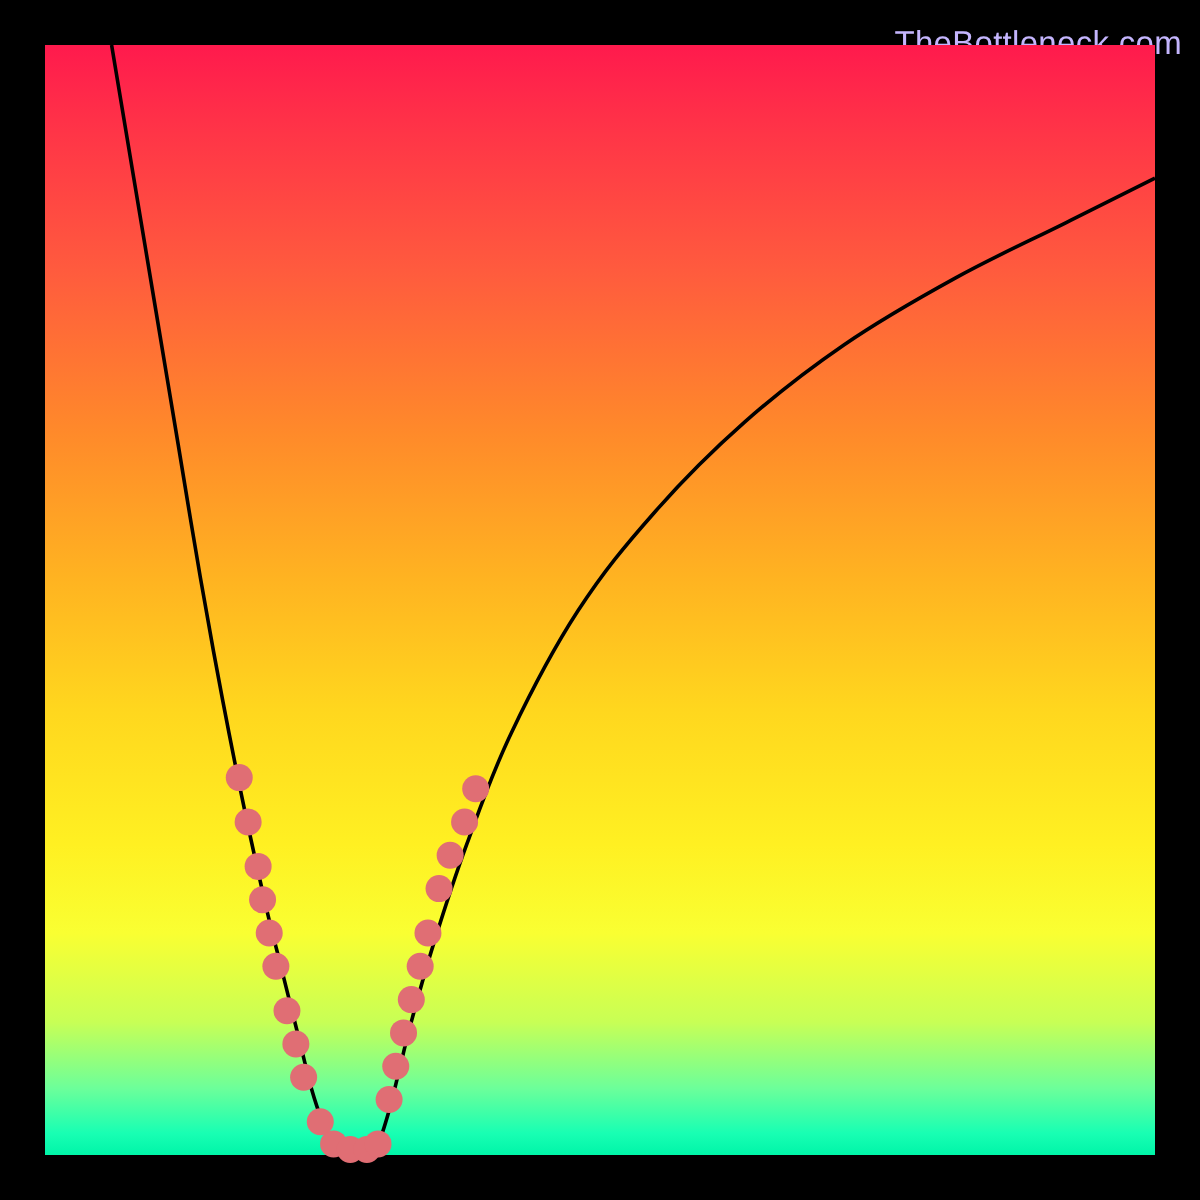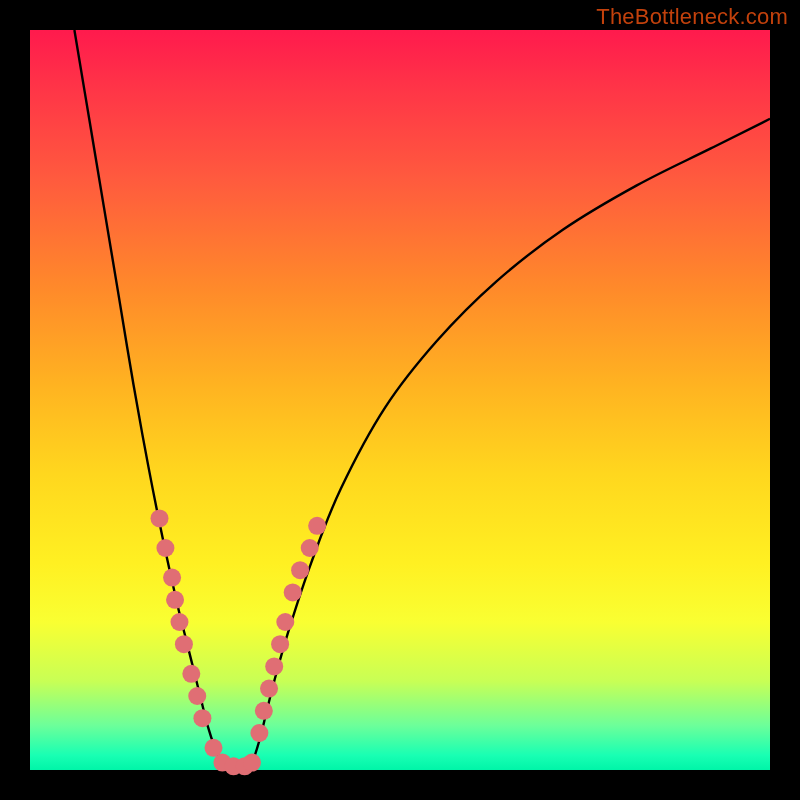--- a/index.html
+++ b/index.html
@@ -35,23 +35,23 @@
       #fff022 72%,
       #f9ff32 80%,
       #c8ff55 88%,
       #6cff9a 94%,
       #19ffb3 98%,
       #00f5a8 100%
     );
   }
   .watermark {
     position: absolute;
-    top: 4px;
+    top: 16px;
     right: 12px;
-    color: #c2410c;
+    color: #c4b5fd;
     font-size: 22px;
     font-weight: 500;
     letter-spacing: 0.2px;
     user-select: none;
   }
   svg.curves {
     position: absolute;
     top: 0;
     left: 0;
     width: 740px;

